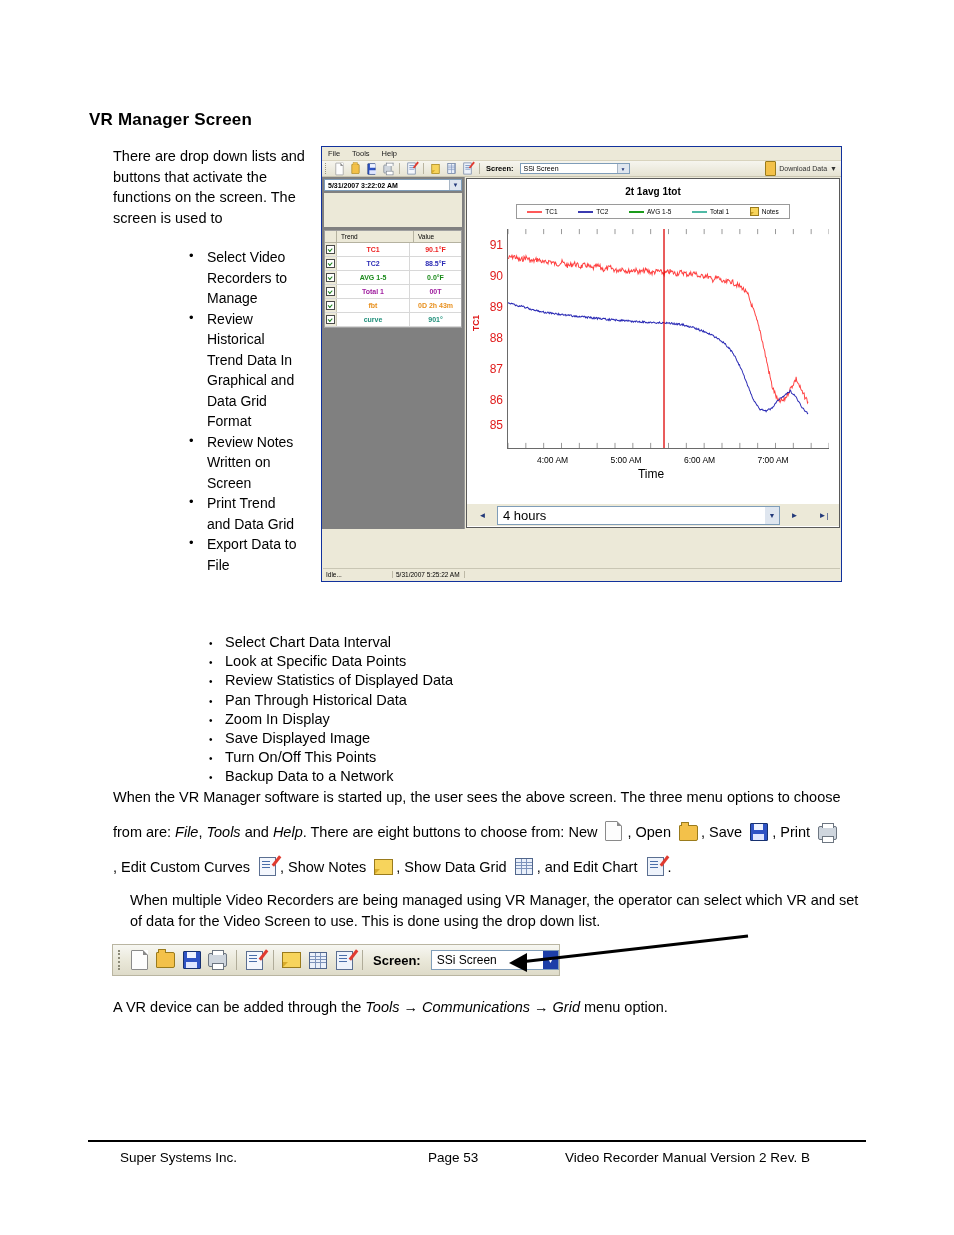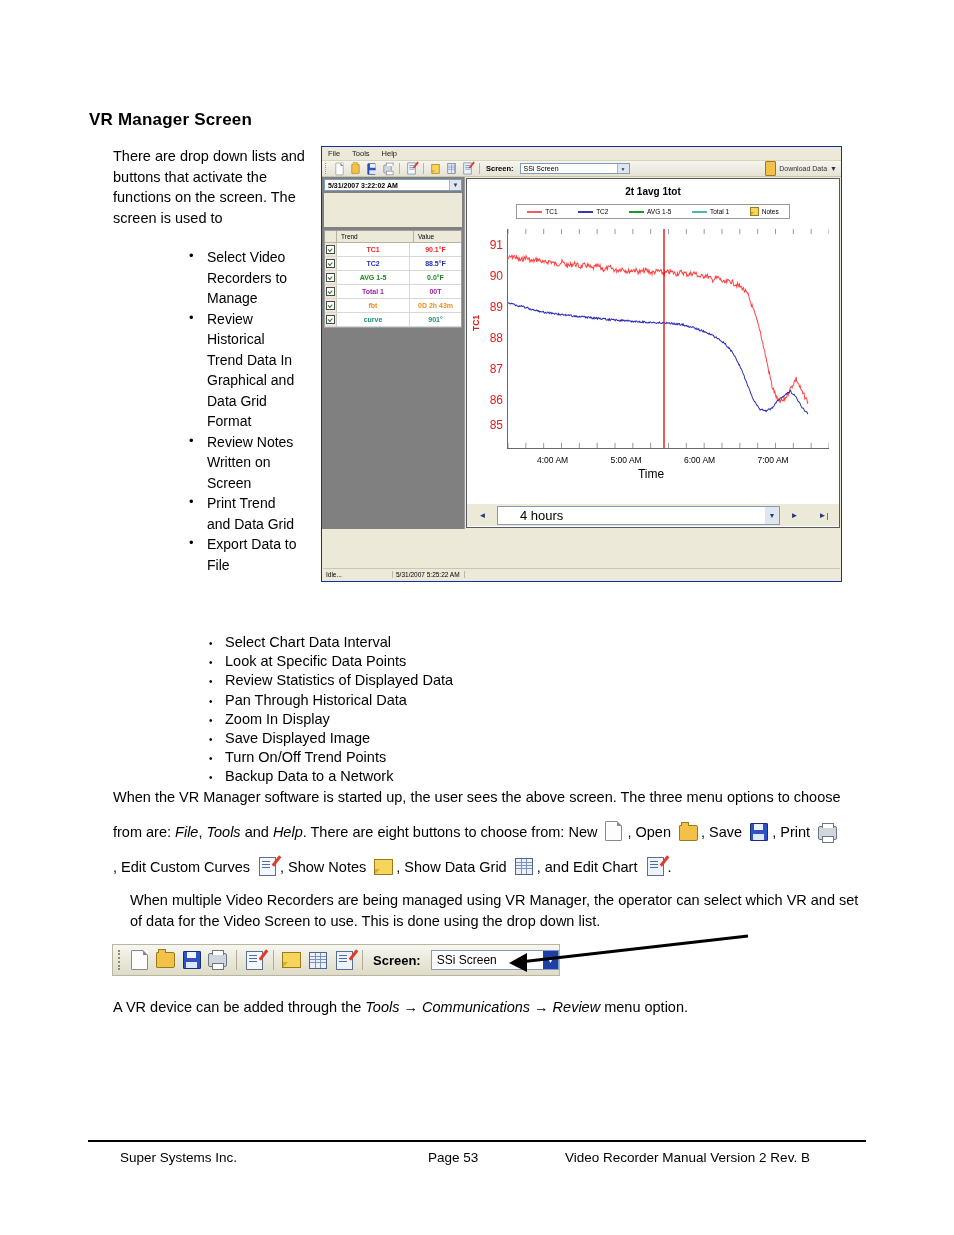--- a/index.html
+++ b/index.html
@@ -143,21 +143,21 @@
   .plot{position:absolute;left:36px;top:4px;right:2px;bottom:26px;border-left:1px solid #6a6a6a;border-bottom:1px solid #6a6a6a;}
   .plot svg{display:block;width:100%;height:100%;}
   .xtick{position:absolute;bottom:10px;font-size:8.5px;transform:translateX(-50%);}
   .xlabel{position:absolute;bottom:-6px;left:50%;transform:translateX(-50%);font-size:12px;font-weight:normal;}
 
   .navbar{position:absolute;left:0;right:0;bottom:1px;height:22px;display:flex;align-items:center;
           background:#ece9d8;padding:0 1px;box-sizing:border-box;}
   .navbtn{width:27px;height:19px;background:#ece9d8;border:1px solid #ece9d8;color:#23397a;font-size:8px;
           display:flex;align-items:center;justify-content:center;}
   .navcombo{flex:1;height:19px;background:#fff;border:1px solid #7f9db9;display:flex;align-items:center;
-            font-size:13px;padding-left:22px;box-sizing:border-box;}
+            font-size:13px;padding-left:5px;box-sizing:border-box;}
   .navcombo .arrow{margin-left:auto;width:14px;height:17px;background:#dfe6ef;display:flex;align-items:center;
             justify-content:center;font-size:7px;color:#23397a;}
 
   .statusbar{position:absolute;left:1px;right:1px;bottom:1px;height:11px;background:#ece9d8;display:flex;
              align-items:center;font-size:6.5px;border-top:1px solid #c9c6b4;}
   .st1{width:70px;border-right:1px solid #bdb9a6;padding-left:3px;box-sizing:border-box;}
   .st2{width:72px;border-right:1px solid #bdb9a6;padding-left:3px;box-sizing:border-box;}
   .st3{flex:1;}
 
   
@@ -203,21 +203,21 @@
   </div>
 
   <div class="bullets-wide">
     <ul class="bl" id="ul-wide">
         <li>Select Chart Data Interval</li>
         <li>Look at Specific Data Points</li>
         <li>Review Statistics of Displayed Data</li>
         <li>Pan Through Historical Data</li>
         <li>Zoom In Display</li>
         <li>Save Displayed Image</li>
-        <li>Turn On/Off Trend Points</li>
+        <li>Turn On/Off This Points</li>
         <li>Backup Data to a Network</li>
       </ul>
   </div>
 
   <div class="vrwin">
 
 
     <div class="vr-menubar">
       <span class="vr-menu">File</span>
       <span class="vr-menu">Tools</span>
@@ -476,21 +476,21 @@
       <span class="arrow">▼</span>
     </span>
   </div>
 
   <svg class="arrowline">
     <line x1="748" y1="936" x2="520" y2="962" stroke="#000" stroke-width="3"></line>
     <polygon points="509,963 527,953 527,972" fill="#000"></polygon>
   </svg>
 
   <p class="para" id="para3">
-    <span>A VR device can be added through the </span><span class="it">Tools</span><span> → </span><span class="it">Communications</span><span> → </span><span class="it">Review</span><span> menu option.</span>
+    <span>A VR device can be added through the </span><span class="it">Tools</span><span> → </span><span class="it">Communications</span><span> → </span><span class="it">Grid</span><span> menu option.</span>
   </p>
 
   <div class="footer-rule"></div>
   <div class="footer" id="ft1">Super Systems Inc.</div>
   <div class="footer" id="ft2">Page 53</div>
   <div class="footer" id="ft3">Video Recorder Manual Version 2 Rev. B</div>
 
 </div>
 
 </body></html>

